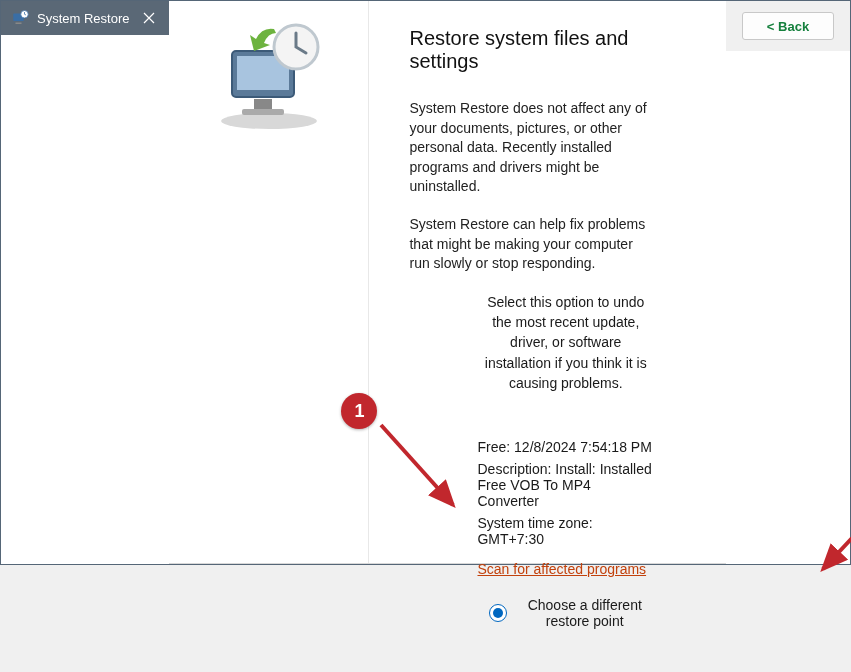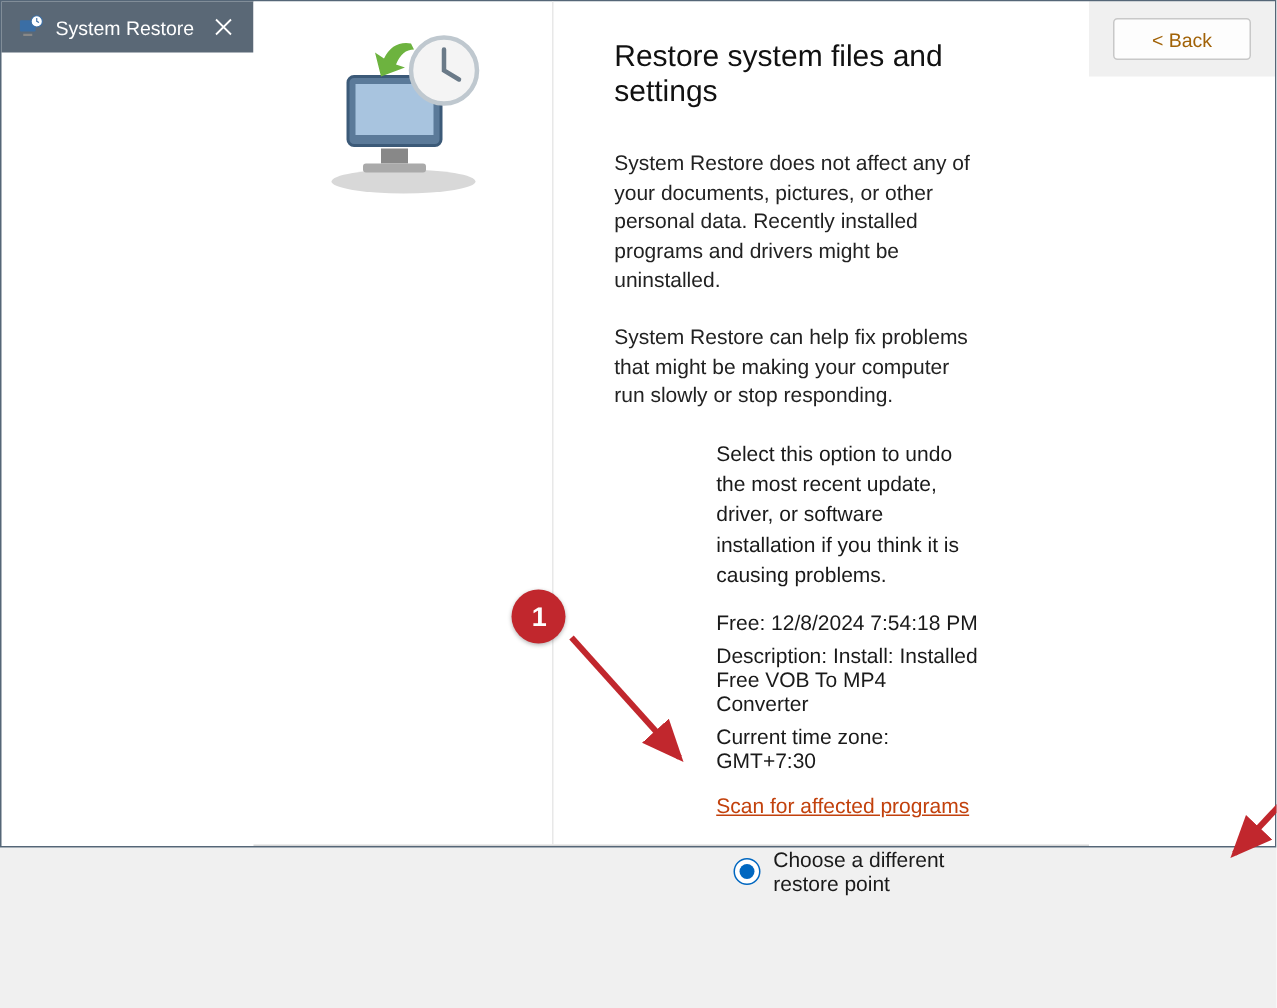--- a/index.html
+++ b/index.html
@@ -88,22 +88,23 @@
       border: 1.5px solid #555; background: #fff;
       display:flex;align-items:center;justify-content:center;
       flex-shrink:0;
     }
     .radio.selected { border-color: #0067c0; }
     .radio.selected::after {
       content:''; width:10px;height:10px;border-radius:50%;background:#0067c0;
     }
     .option-detail {
       padding-left: 28px;
-      margin-bottom: 14px;
+      margin-bottom: 46px;
       line-height: 1.45;
+      text-align: center;
     }
     .details-block {
       padding-left: 28px;
       margin-bottom: 14px;
     }
     .details-block div { margin-bottom: 6px; }
     .link {
       color: #c2410c;
       text-decoration: underline;
       padding-left: 28px;
@@ -124,21 +125,21 @@
       min-width: 92px;
       height: 28px;
       background: #fdfdfd;
       border: 1px solid #c8c8c8;
       border-radius: 3px;
       font-size: 13px;
       font-family: inherit;
       display:flex;align-items:center;justify-content:center;
       cursor: pointer;
     }
-    .btn.disabled { color: #a16207; }
+    .btn.disabled { color: #15803d; font-weight: bold; }
     .btn.primary { border-color: #0067c0; }
     .annotation {
       position: absolute;
       pointer-events: none;
     }
     .anno-circle {
       width: 36px; height: 36px; border-radius: 50%;
       background: #c1272d; color:#fff;
       display:flex;align-items:center;justify-content:center;
       font-size: 18px; font-weight: 600;
@@ -196,28 +197,28 @@
         <div class="details-block">
           <div>
             <span>Free:</span>
             <span>12/8/2024 7:54:18 PM</span>
           </div>
           <div>
             <span>Description:</span>
             <span>Install: Installed Free VOB To MP4 Converter</span>
           </div>
           <div>
-            <span>Current time zone:</span>
+            <span>System time zone:</span>
             <span>GMT+7:30</span>
           </div>
         </div>
 
         <a class="link">Scan for affected programs</a>
 
-        <div class="radio-row selected-row" style="margin-left:0;">
+        <div class="radio-row selected-row" style="margin-left:0;text-align:center;">
           <span class="radio selected"></span>
           <span>Choose a different restore point</span>
         </div>
 
       </div>
     </div>
 
     <div class="annotation" style="left:172px; top:392px;">
       <div class="anno-circle">1</div>
     </div>

